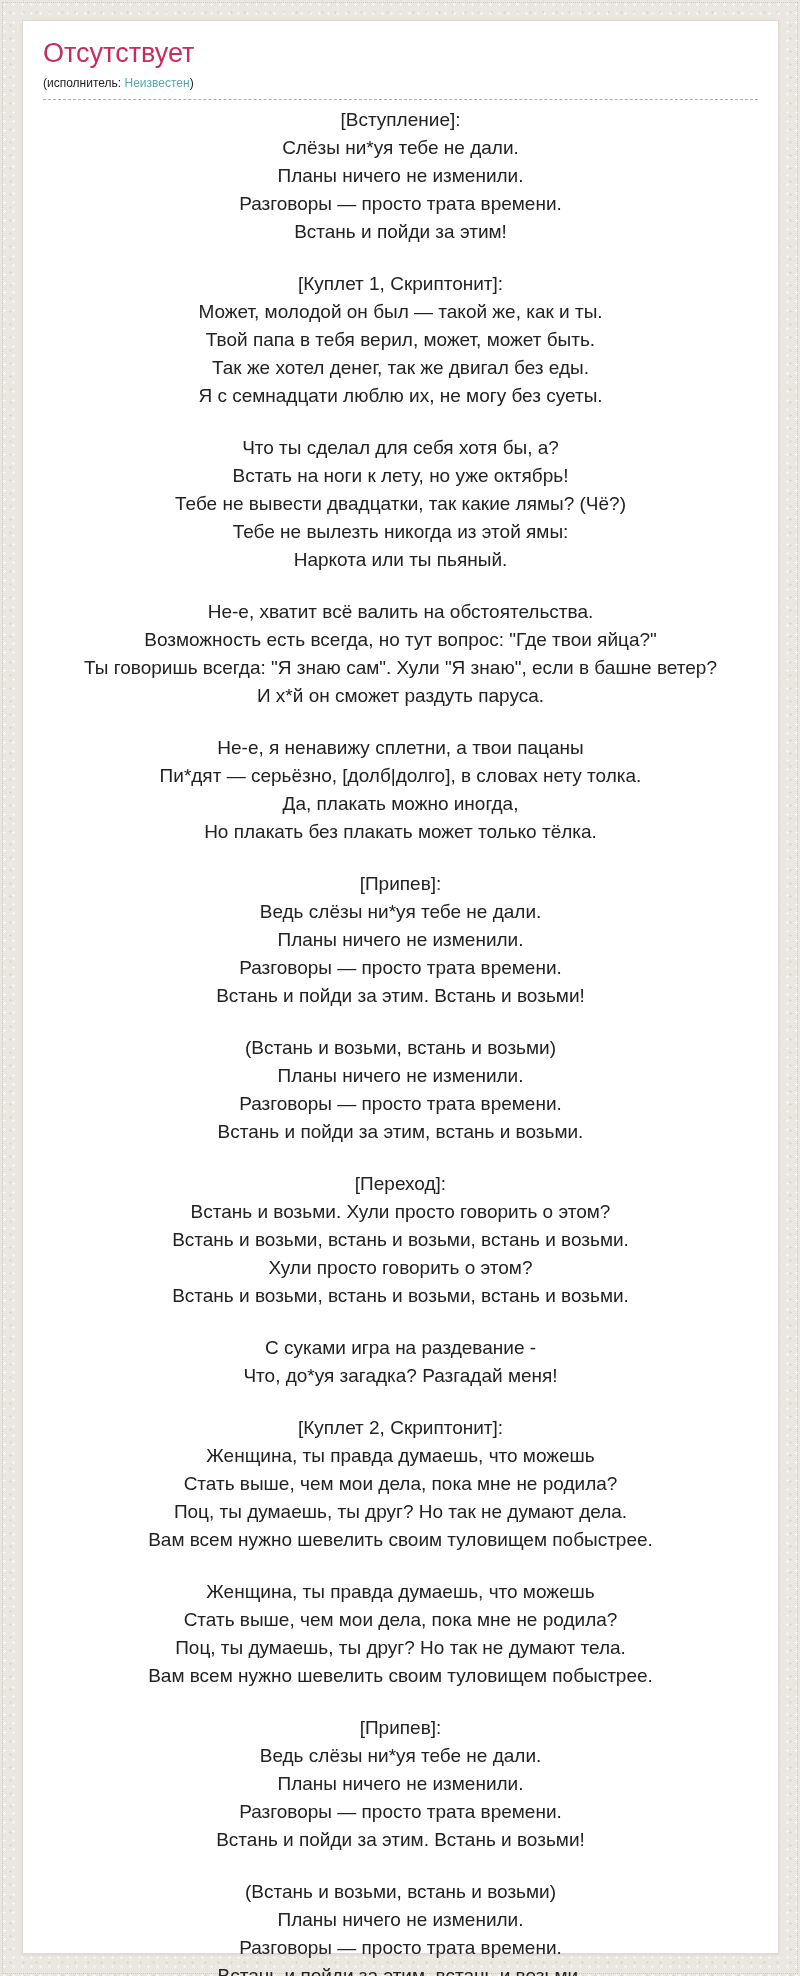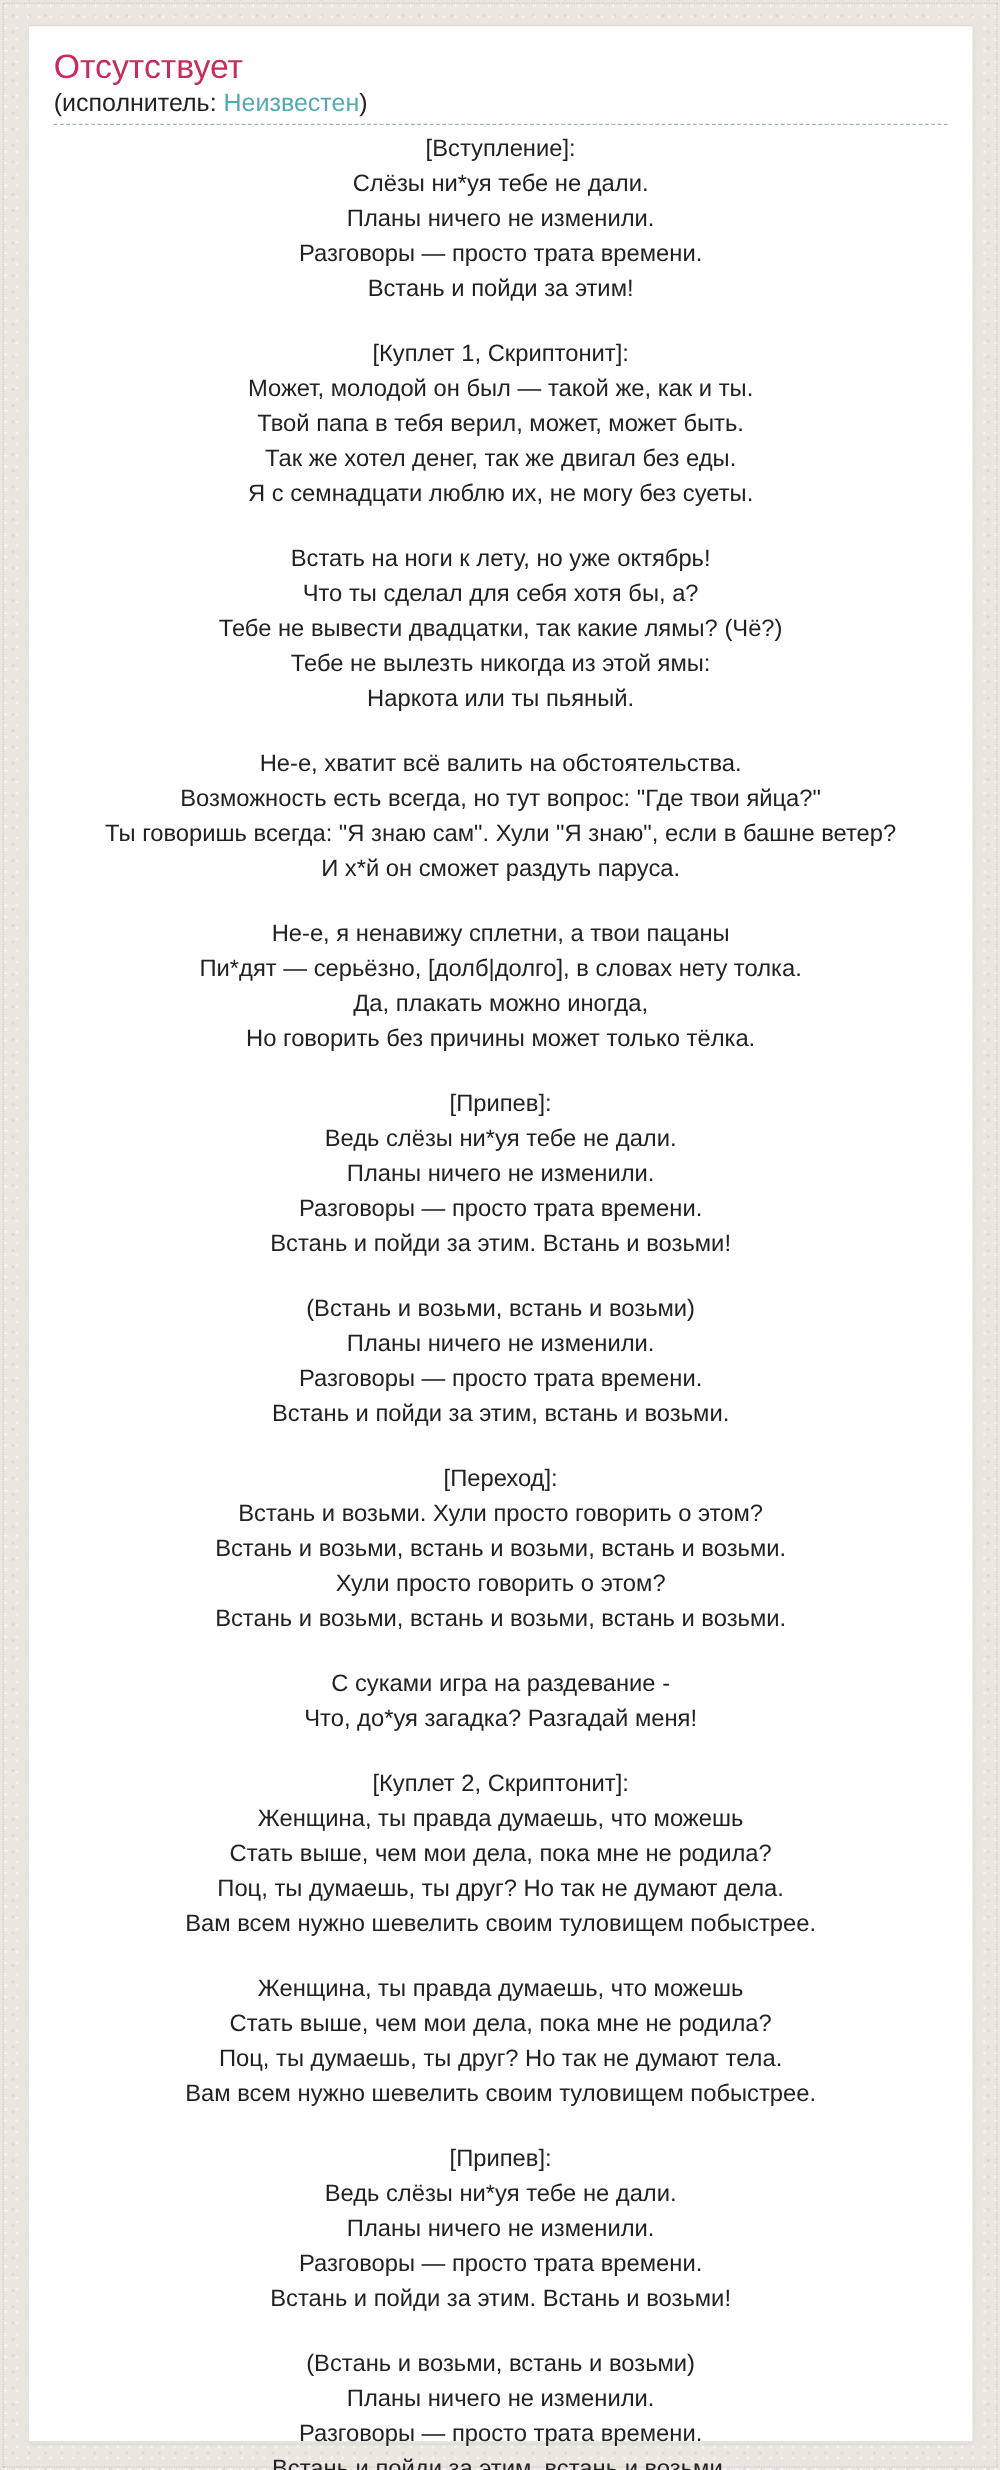--- a/index.html
+++ b/index.html
@@ -43,21 +43,21 @@
   }
   .song-title {
     margin: 0;
     font-size: 27px;
     font-weight: normal;
     line-height: 32px;
     color: var(--title-color, #ca2a5c);
   }
   .artist-line {
     margin-top: 5px;
-    font-size: 20px;
+    font-size: 12px;
     line-height: 19px;
     color: var(--text-color, #222222);
   }
   .artist-line a {
     color: var(--link-color, #53a8b4);
     text-decoration: none;
     cursor: pointer;
   }
   .separator {
     margin-top: 6px;
@@ -105,37 +105,37 @@
           <p class="line">Встань и пойди за этим!</p>
         </div>
         <div class="stanza">
           <p class="line">[Куплет 1, Скриптонит]:</p>
           <p class="line">Может, молодой он был — такой же, как и ты.</p>
           <p class="line">Твой папа в тебя верил, может, может быть.</p>
           <p class="line">Так же хотел денег, так же двигал без еды.</p>
           <p class="line">Я с семнадцати люблю их, не могу без суеты.</p>
         </div>
         <div class="stanza">
+          <p class="line">Что ты сделал для себя хотя бы, а?</p>
           <p class="line">Встать на ноги к лету, но уже октябрь!</p>
-          <p class="line">Что ты сделал для себя хотя бы, а?</p>
           <p class="line">Тебе не вывести двадцатки, так какие лямы? (Чё?)</p>
           <p class="line">Тебе не вылезть никогда из этой ямы:</p>
           <p class="line">Наркота или ты пьяный.</p>
         </div>
         <div class="stanza">
           <p class="line">Не-е, хватит всё валить на обстоятельства.</p>
           <p class="line">Возможность есть всегда, но тут вопрос: "Где твои яйца?"</p>
           <p class="line">Ты говоришь всегда: "Я знаю сам". Хули "Я знаю", если в башне ветер?</p>
           <p class="line">И х*й он сможет раздуть паруса.</p>
         </div>
         <div class="stanza">
           <p class="line">Не-е, я ненавижу сплетни, а твои пацаны</p>
           <p class="line">Пи*дят — серьёзно, [долб|долго], в словах нету толка.</p>
           <p class="line">Да, плакать можно иногда,</p>
-          <p class="line">Но говорить без причины может только тёлка.</p>
+          <p class="line">Но плакать без плакать может только тёлка.</p>
         </div>
         <div class="stanza">
           <p class="line">[Припев]:</p>
           <p class="line">Ведь слёзы ни*уя тебе не дали.</p>
           <p class="line">Планы ничего не изменили.</p>
           <p class="line">Разговоры — просто трата времени.</p>
           <p class="line">Встань и пойди за этим. Встань и возьми!</p>
         </div>
         <div class="stanza">
           <p class="line">(Встань и возьми, встань и возьми)</p>

